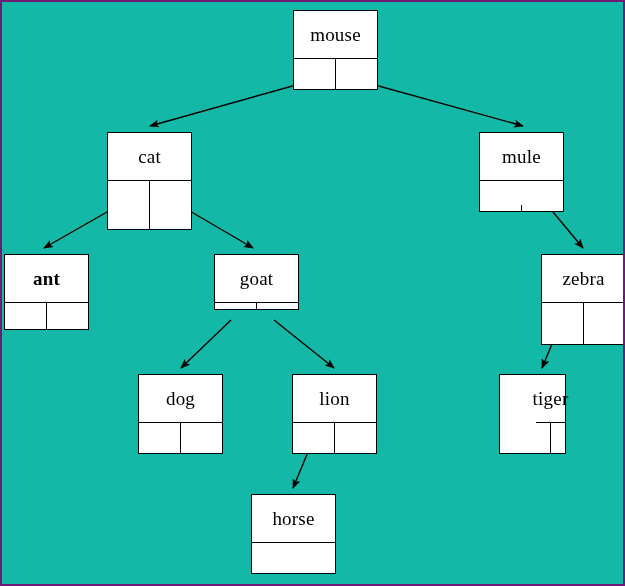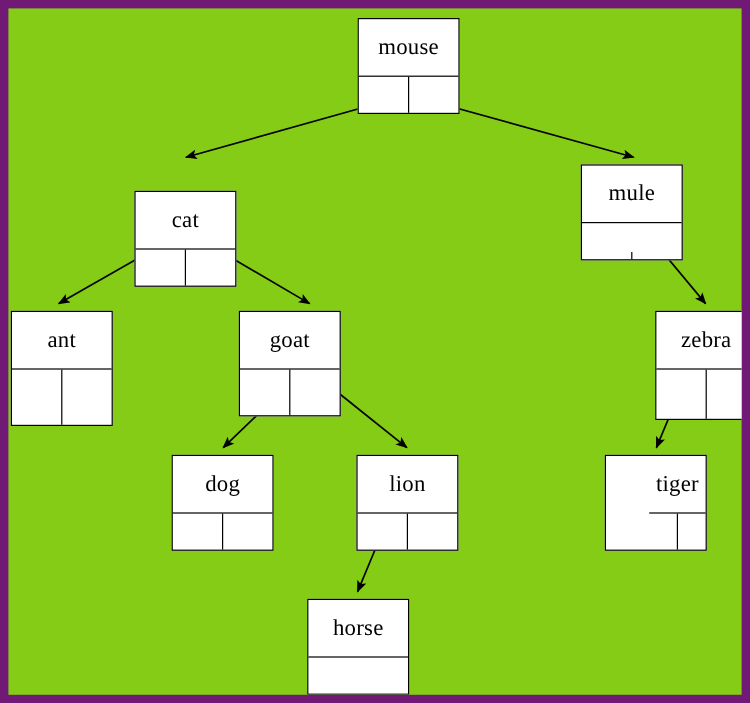--- a/index.html
+++ b/index.html
@@ -7,22 +7,22 @@
     padding: 0;
     background: #ffffff;
   }
   body {
     font-family: "Liberation Serif", serif;
   }
   #canvas {
     position: relative;
     width: 625px;
     height: 586px;
-    background: #84cc16;
-    border: 7px solid #701a75;
+    background: #14b8a6;
+    border: 2px solid #701a75;
     box-sizing: border-box;
     overflow: hidden;
   }
   .node {
     position: absolute;
     box-sizing: border-box;
     border: 1.5px solid #000000;
     background: #ffffff;
     display: flex;
     flex-direction: column;
@@ -83,42 +83,42 @@
         <line x1="311" y1="438" x2="291" y2="486" stroke="#000000" stroke-width="1.4" marker-end="url(#arrowhead)"></line>
       </g>
   </svg>
 <div class="node" style="left: 291px; top: 8px; width: 85px; height: 80px;">
       <div class="node-label">mouse</div>
       <div class="node-cells">
         <div class="cell left"></div>
         <div class="cell right"></div>
       </div>
     </div>
-    <div class="node" style="left: 105px; top: 130px; width: 85px; height: 80px; margin-top: 22px;">
+    <div class="node" style="left: 105px; top: 130px; width: 85px; height: 98px;">
       <div class="node-label">cat</div>
       <div class="node-cells">
         <div class="cell left"></div>
         <div class="cell right"></div>
       </div>
     </div>
     <div class="node" style="left: 477px; top: 130px; width: 85px; height: 80px; gap: 24px;">
       <div class="node-label">mule</div>
       <div class="node-cells">
         <div class="cell left"></div>
         <div class="cell right"></div>
       </div>
     </div>
-    <div class="node" style="left: 2px; top: 252px; width: 85px; height: 96px;">
+    <div class="node" style="left: 2px; top: 252px; width: 85px; height: 76px; font-weight: bold;">
       <div class="node-label">ant</div>
       <div class="node-cells">
         <div class="cell left"></div>
         <div class="cell right"></div>
       </div>
     </div>
-    <div class="node" style="left: 192px; top: 252px; width: 85px; height: 88px;">
+    <div class="node" style="left: 212px; top: 252px; width: 85px; height: 56px;">
       <div class="node-label">goat</div>
       <div class="node-cells">
         <div class="cell left"></div>
         <div class="cell right"></div>
       </div>
     </div>
     <div class="node" style="left: 539px; top: 252px; width: 85px; height: 91px;">
       <div class="node-label">zebra</div>
       <div class="node-cells">
         <div class="cell left"></div>
@@ -132,21 +132,21 @@
         <div class="cell right"></div>
       </div>
     </div>
     <div class="node" style="left: 290px; top: 372px; width: 85px; height: 80px;">
       <div class="node-label">lion</div>
       <div class="node-cells">
         <div class="cell left"></div>
         <div class="cell right"></div>
       </div>
     </div>
-    <div class="node" style="left: 497px; top: 372px; width: 85px; height: 80px; padding-left: 36px;">
+    <div class="node" style="left: 497px; top: 372px; width: 67px; height: 80px; padding-left: 36px;">
       <div class="node-label">tiger</div>
       <div class="node-cells">
         <div class="cell left"></div>
         <div class="cell right"></div>
       </div>
     </div>
     <div class="node" style="left: 249px; top: 492px; width: 85px; height: 80px; gap: 44px;">
       <div class="node-label">horse</div>
       <div class="node-cells">
         <div class="cell left"></div>

